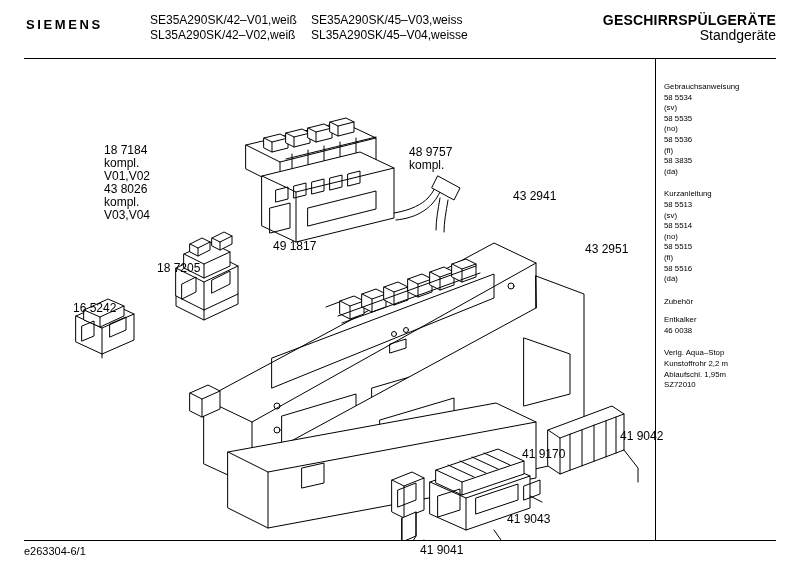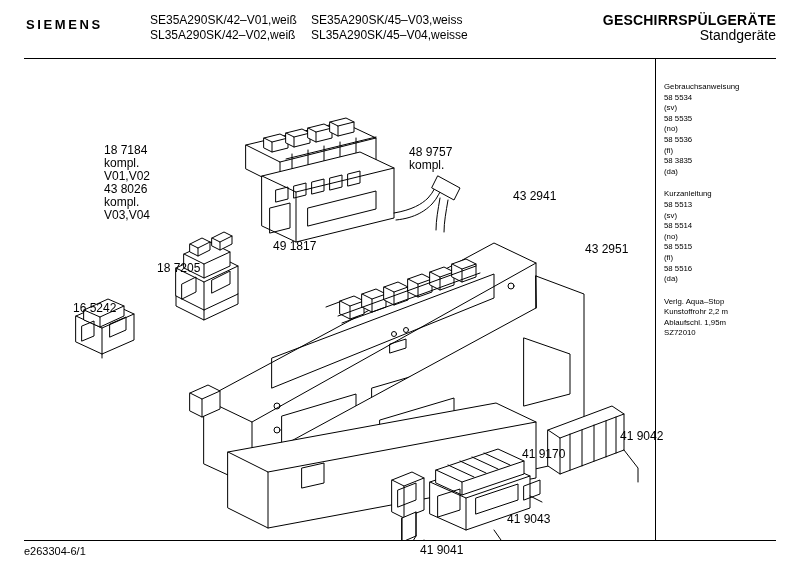--- a/index.html
+++ b/index.html
@@ -148,20 +148,25 @@
       <div class="pl-line">(sv)</div>
       <div class="pl-line">58 5514</div>
       <div class="pl-line">(no)</div>
       <div class="pl-line">58 5515</div>
       <div class="pl-line">(fi)</div>
       <div class="pl-line">58 5516</div>
       <div class="pl-line">(da)</div>
     </div>
 
 
+    <div class="pl-group">
+      <div class="pl-head">Zubehör</div>
+      <div class="pl-line" style="margin-top:8px">Entkalker</div>
+      <div class="pl-line">46 0038</div>
+    </div>
 
     <div class="pl-group">
       <div class="pl-head">Verlg. Aqua–Stop</div>
       <div class="pl-line">Kunstoffrohr 2,2 m</div>
       <div class="pl-line">Ablaufschl. 1,95m</div>
       <div class="pl-line">SZ72010</div>
     </div>
 
   </div>
 

